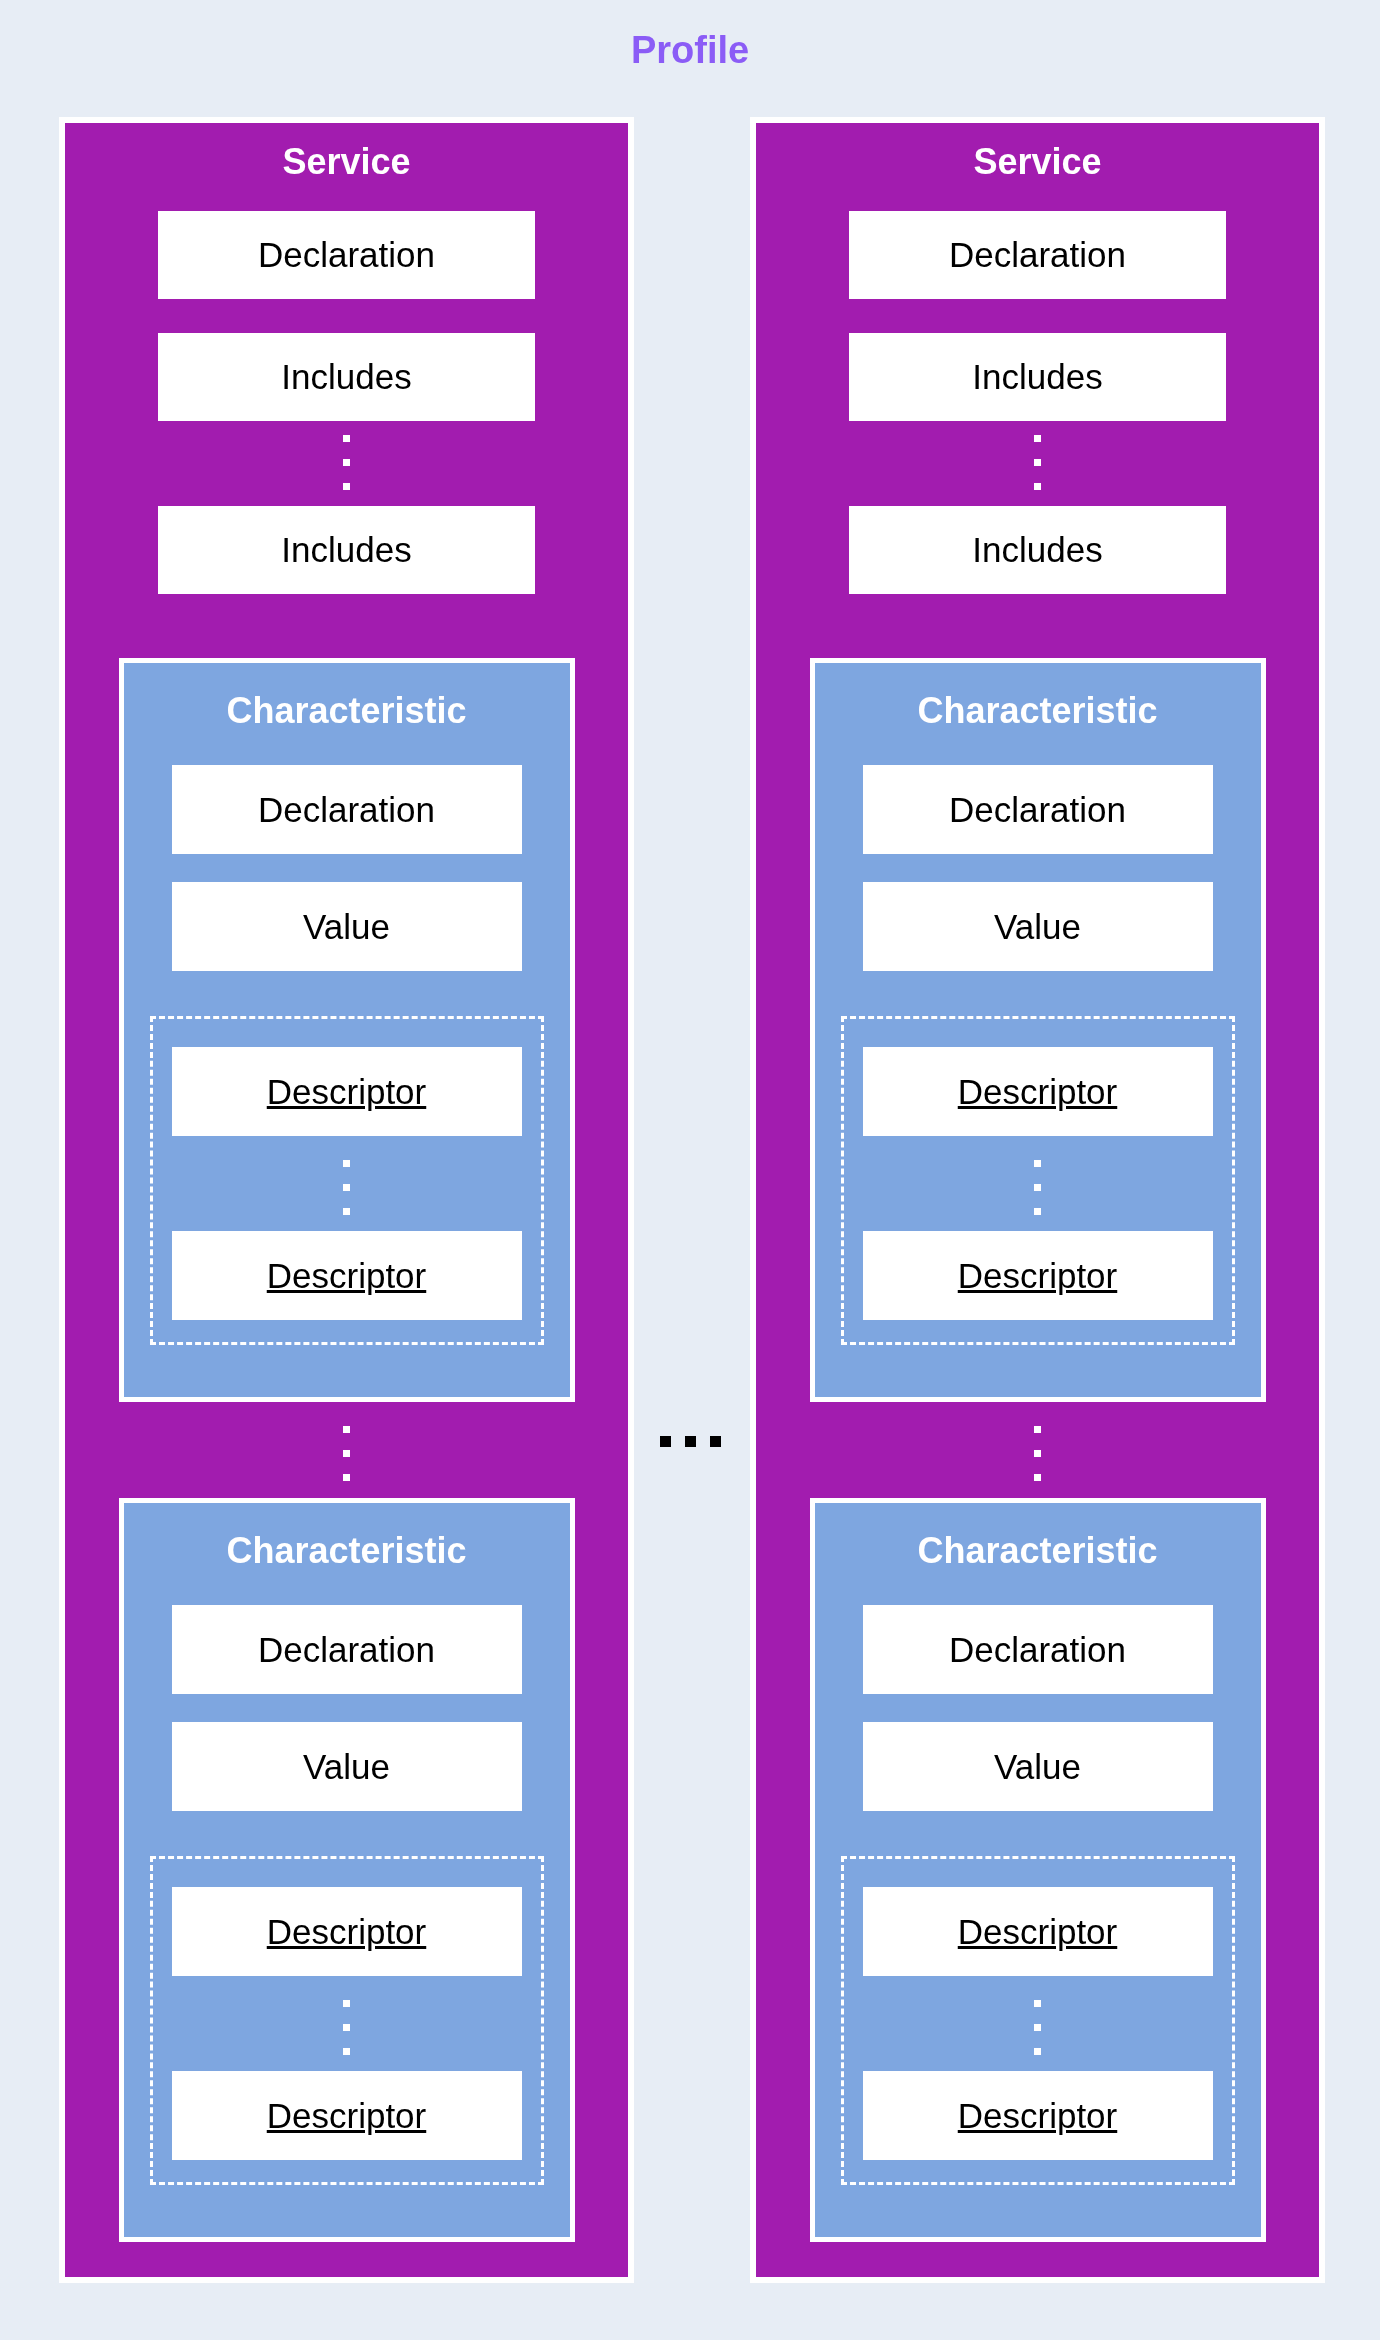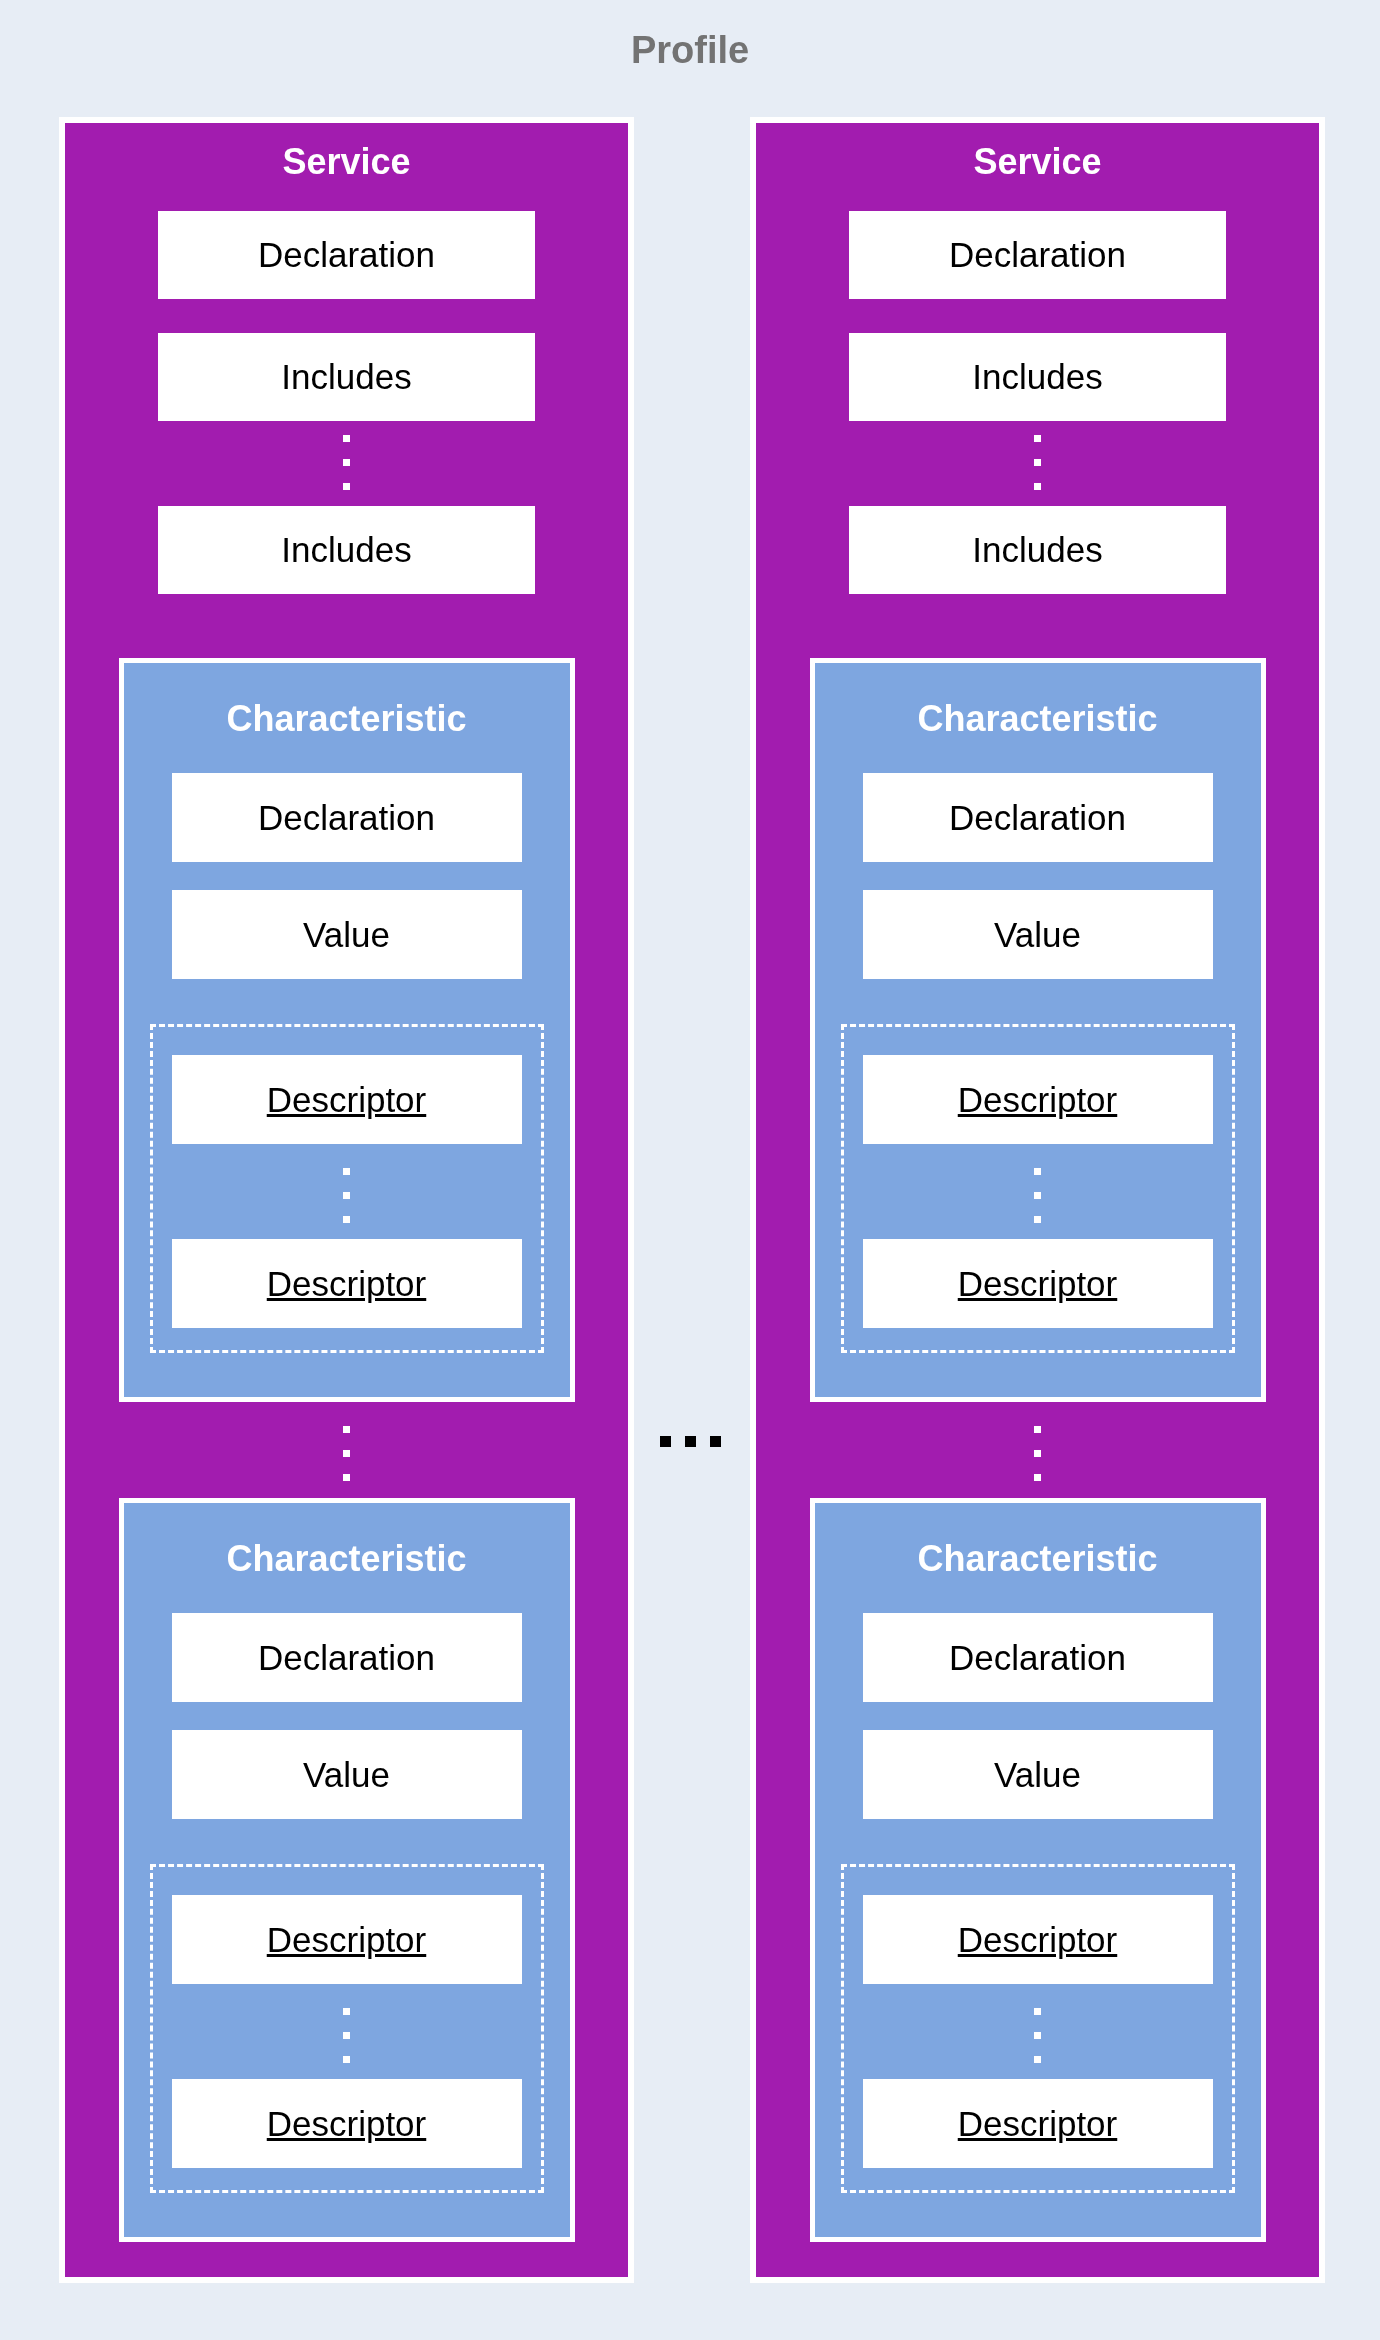--- a/index.html
+++ b/index.html
@@ -17,21 +17,21 @@
   .page-title {
     position: absolute;
     top: 26px;
     left: 0;
     width: 100%;
     height: 48px;
     line-height: 48px;
     text-align: center;
     font-size: 38px;
     font-weight: bold;
-    color: #737373;
+    color: #8b5cf6;
   }
   .service {
     position: absolute;
     top: 117px;
     width: 575px;
     height: 2166px;
     background: #a21caf;
     border: 6px solid #FFFFFF;
     box-sizing: border-box;
   }
@@ -82,21 +82,21 @@
     width: 456px;
     height: 744px;
     margin: 64px auto 0 auto;
     background: #7EA6E0;
     border: 5px solid #FFFFFF;
     box-sizing: border-box;
   }
   .characteristic.second { margin-top: 12px; }
 
   .char-header {
-    margin-top: 36px;
+    margin-top: 28px;
     height: 40px;
     line-height: 40px;
     text-align: center;
     font-size: 36px;
     font-weight: bold;
     color: #FFFFFF;
   }
   .cbox {
     width: 350px;
     height: 89px;

